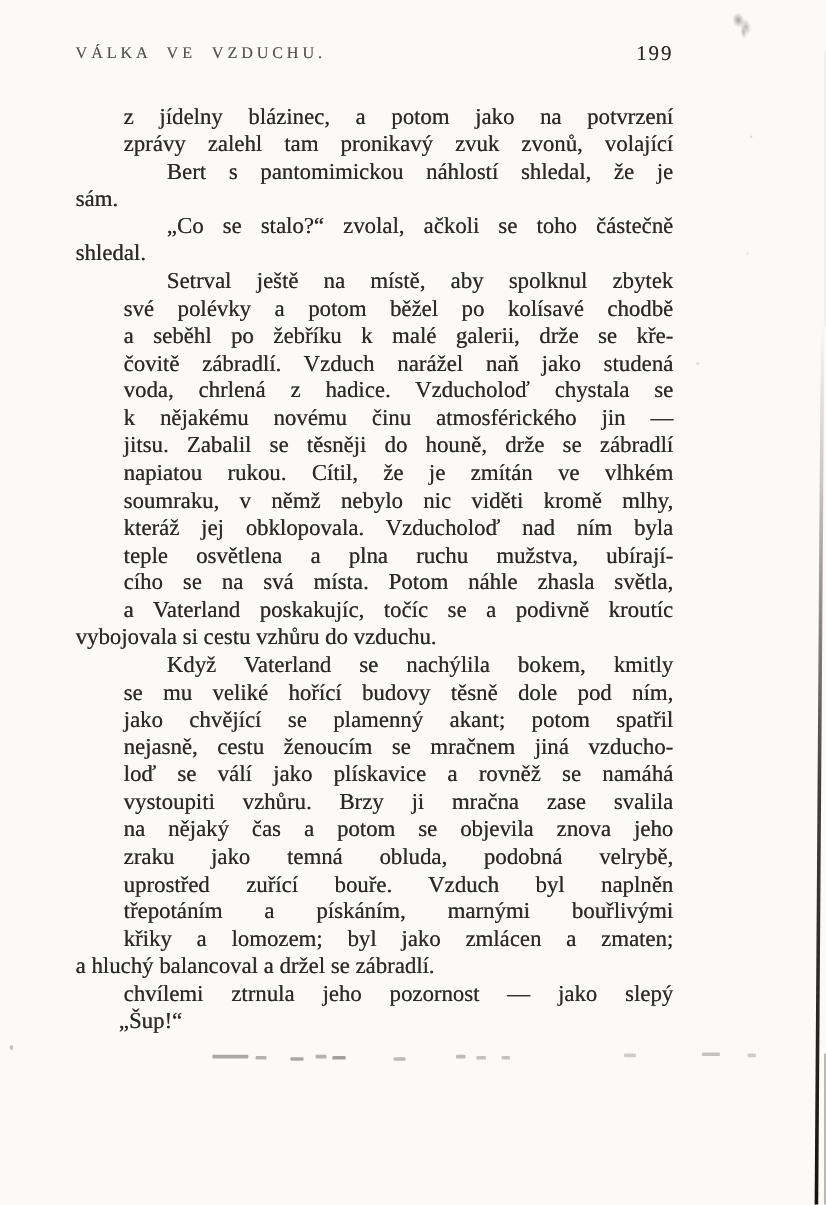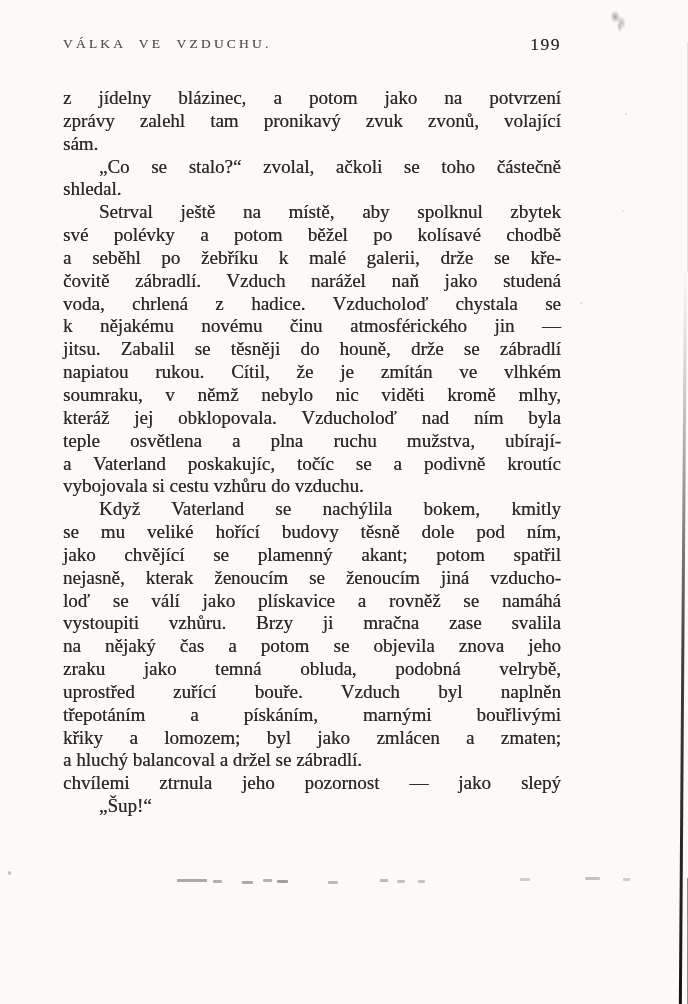--- a/index.html
+++ b/index.html
@@ -25,21 +25,21 @@
     text-shadow:0 0 .4px rgba(44,41,37,.55);
   }
   
   .text-block{
     position:absolute;left:63px;top:87px;width:498px;
     font-size:19px;line-height:22.85px;
     color:var(--ink,#2c2925);
     text-shadow:0.25px 0 0 rgba(44,41,37,.75);
   }
   .line{height:22.85px;white-space:nowrap;text-align:left;}
-  .line.fill{white-space:normal;text-align:justify;text-align-last:justify;height:22.85px;overflow:visible;}
+  .line.fill{white-space:normal;text-align:justify;text-align-last:justify;height:22.85px;overflow:visible;margin-left:40px;}
   .line.indent span:first-child{padding-left:36px;}
   .line .it{}
   
   .artifact{position:absolute;pointer-events:none;}
   .edge-line-main{
     left:684px;top:268px;width:2.6px;height:736px;
     background:linear-gradient(to bottom,rgba(22,19,15,0) 0%,rgba(22,19,15,.22) 18%,rgba(22,19,15,.8) 52%,#16130f 100%);
     transform:rotate(.4deg);transform-origin:top center;
   }
   .edge-line-echo{left:687px;top:878px;width:1.6px;height:126px;background:rgba(60,55,48,.55);}
@@ -61,40 +61,42 @@
 <div class="page">
 
   <div class="header">
     <div class="running-title">VÁLKA VE VZDUCHU.</div>
     <div class="page-number">199</div>
   </div>
 
   <div class="text-block" id="text-block">
       <div class="line fill"><span>z jídelny blázinec, a potom jako na potvrzení</span></div>
       <div class="line fill"><span>zprávy zalehl tam pronikavý zvuk zvonů, volající</span></div>
+      <div class="line indent fill"><span>Bert s pantomimickou náhlostí shledal, že je</span></div>
       <div class="line"><span>sám.</span></div>
       <div class="line indent fill"><span>„Co se stalo?“ zvolal, ačkoli se toho částečně</span></div>
       <div class="line"><span>shledal.</span></div>
       <div class="line indent fill"><span>Setrval ještě na místě, aby spolknul zbytek</span></div>
       <div class="line fill"><span>své polévky a potom běžel po kolísavé chodbě</span></div>
       <div class="line fill"><span>a seběhl po žebříku k malé galerii, drže se kře-</span></div>
       <div class="line fill"><span>čovitě zábradlí. Vzduch narážel naň jako studená</span></div>
       <div class="line fill"><span>voda, chrlená z hadice. Vzducholoď chystala se</span></div>
       <div class="line fill"><span>k nějakému novému činu atmosférického jin —</span></div>
       <div class="line fill"><span>jitsu. Zabalil se těsněji do houně, drže se zábradlí</span></div>
       <div class="line fill"><span>napiatou rukou. Cítil, že je zmítán ve vlhkém</span></div>
       <div class="line fill"><span>soumraku, v němž nebylo nic viděti kromě mlhy,</span></div>
       <div class="line fill"><span>kteráž jej obklopovala. Vzducholoď nad ním byla</span></div>
       <div class="line fill"><span>teple osvětlena a plna ruchu mužstva, ubírají-</span></div>
+      <div class="line fill"><span>cího se na svá místa. Potom náhle zhasla světla,</span></div>
       <div class="line fill"><span>a </span><span class="it">Vaterland</span><span> poskakujíc, točíc se a podivně kroutíc</span></div>
       <div class="line"><span>vybojovala si cestu vzhůru do vzduchu.</span></div>
       <div class="line indent fill"><span>Když </span><span class="it">Vaterland</span><span> se nachýlila bokem, kmitly</span></div>
       <div class="line fill"><span>se mu veliké hořící budovy těsně dole pod ním,</span></div>
       <div class="line fill"><span>jako chvějící se plamenný akant; potom spatřil</span></div>
-      <div class="line fill"><span>nejasně, kterak ženoucím se ženoucím jiná vzducho-</span></div>
+      <div class="line fill"><span>nejasně, cestu ženoucím se mračnem jiná vzducho-</span></div>
       <div class="line fill"><span>loď se válí jako plískavice a rovněž se namáhá</span></div>
       <div class="line fill"><span>vystoupiti vzhůru. Brzy ji mračna zase svalila</span></div>
       <div class="line fill"><span>na nějaký čas a potom se objevila znova jeho</span></div>
       <div class="line fill"><span>zraku jako temná obluda, podobná velrybě,</span></div>
       <div class="line fill"><span>uprostřed zuřící bouře. Vzduch byl naplněn</span></div>
       <div class="line fill"><span>třepotáním a pískáním, marnými bouřlivými</span></div>
       <div class="line fill"><span>křiky a lomozem; byl jako zmlácen a zmaten;</span></div>
       <div class="line"><span>a hluchý balancoval a  držel se zábradlí.</span></div>
       <div class="line fill"><span>chvílemi ztrnula jeho pozornost — jako slepý</span></div>
       <div class="line indent"><span>„Šup!“</span></div>

